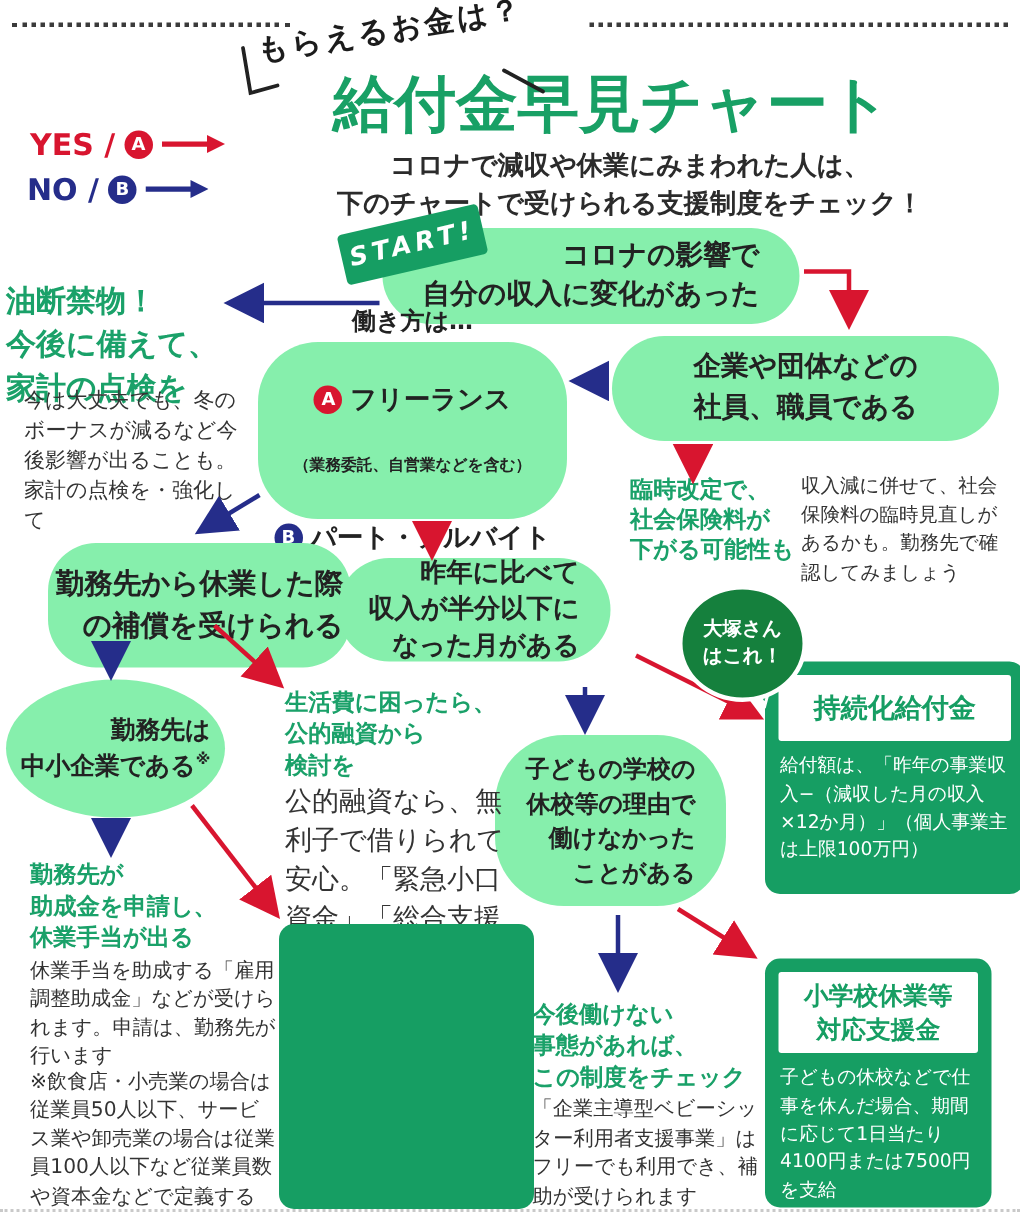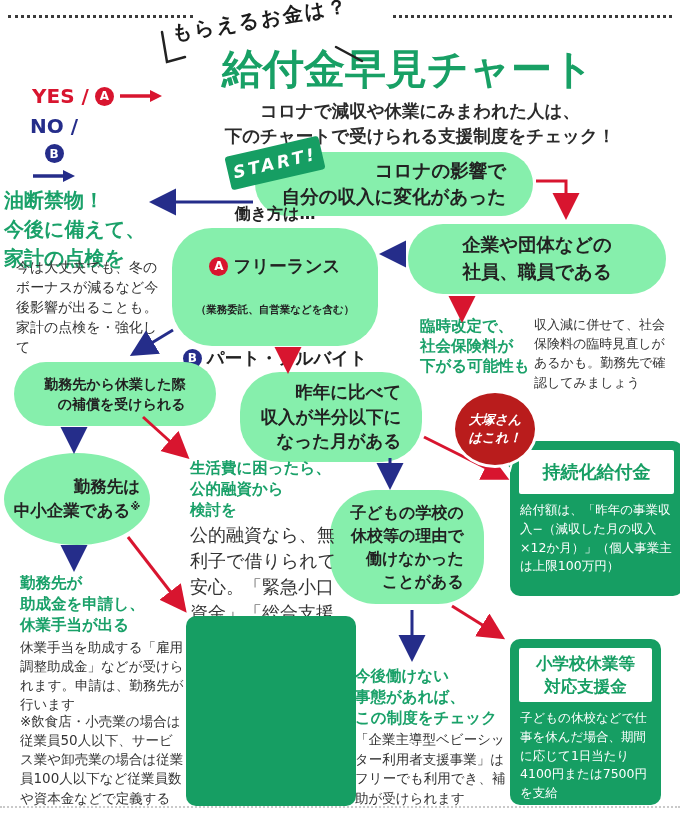--- a/index.html
+++ b/index.html
@@ -6,39 +6,39 @@
   .canvas{position:relative;width:680px;height:821px;background:#fff;overflow:hidden;
           font-family:"DejaVu Sans","Liberation Sans",sans-serif;color:#2b2b2b;}
   .abs{position:absolute;}
   .preline{white-space:pre-line;}
   .dotline{border-top:3px dotted #3b3b3b;height:0;}
   .tagline{left:174px;top:20px;font-size:20px;font-weight:600;letter-spacing:2px;color:#1c1c1c;
            transform:rotate(-9deg);transform-origin:left bottom;}
   .main-title{left:222px;top:42px;font-size:41px;font-weight:900;color:#18a065;letter-spacing:0px;}
   .subtitle{left:180px;top:99px;width:480px;text-align:center;font-size:17.5px;font-weight:700;
             line-height:1.45;color:#2b2b2b;}
-  .legend-row{display:flex;align-items:center;gap:6px;font-size:20px;font-weight:800;margin-left:12px;}
+  .legend-row{display:flex;align-items:center;gap:6px;font-size:20px;font-weight:800;}
   .legend-yes{left:20px;top:84px;color:#d8152f;}
-  .legend-no{left:18px;top:114px;color:#252d8a;flex-direction:column;}
+  .legend-no{left:18px;top:114px;color:#252d8a;}
   .circle-badge{display:inline-flex;align-items:center;justify-content:center;width:19px;height:19px;
                 border-radius:50%;color:#fff;font-size:12px;font-weight:800;}
   .badge-red{background:#d8152f;}
   .badge-blue{background:#252d8a;}
   .start-badge{left:227px;top:146px;width:96px;height:34px;background:#169e63;color:#fff;
                display:flex;align-items:center;justify-content:center;font-size:17px;font-weight:800;
                font-style:italic;letter-spacing:3px;transform:rotate(-13deg);z-index:4;border-radius:3px;}
   .ybox{background:#86efac;display:flex;flex-direction:column;align-items:center;justify-content:center;
         text-align:right;font-weight:800;color:#222;z-index:1;}
   .q1{left:255px;top:152px;width:278px;height:64px;border-radius:32px;font-size:18.5px;line-height:1.4;}
   .q2{left:408px;top:224px;width:258px;height:70px;border-radius:35px;font-size:18.5px;line-height:1.45;}
   .q3{left:172px;top:228px;width:206px;height:118px;border-radius:40px;font-size:16px;gap:24px;}
   .q3 .ab-row{display:flex;align-items:center;gap:5px;font-size:17.5px;margin-top:5px;}
   .q3 .small-note{font-size:10.5px;font-weight:600;margin-top:1px;}
-  .q4{left:14px;top:362px;width:202px;height:64px;border-radius:32px;font-size:14px;line-height:1.45;}
-  .q5{left:240px;top:372px;width:182px;height:90px;border-radius:40px;font-size:17.5px;line-height:1.4;}
+  .q4{left:32px;top:362px;width:202px;height:83px;border-radius:32px;font-size:19px;line-height:1.45;}
+  .q5{left:225px;top:372px;width:182px;height:69px;border-radius:40px;font-size:17.5px;line-height:1.4;}
   .q6{left:4px;top:453px;width:146px;height:92px;border-radius:50%;font-size:16.5px;line-height:1.45;}
   .q6 sup{font-size:10px;}
   .q7{left:330px;top:490px;width:154px;height:114px;border-radius:46px;font-size:16px;line-height:1.45;}
   .gtxt{color:#1aa169;font-weight:800;z-index:1;}
   .btxt{color:#333;font-weight:500;z-index:1;}
   .t1h{left:4px;top:186px;width:160px;font-size:20px;line-height:1.45;}
   .t1b{left:16px;top:258px;width:152px;font-size:14px;line-height:1.42;}
   .t2h{left:420px;top:316px;width:150px;font-size:15.5px;line-height:1.3;}
   .t2b{left:534px;top:315px;width:140px;font-size:13px;line-height:1.48;}
   .t3h{left:190px;top:458px;width:160px;font-size:15.5px;line-height:1.35;}
@@ -52,23 +52,23 @@
   .g1{left:510px;top:441px;width:173px;height:155px;}
   .g2{left:186px;top:616px;width:170px;height:190px;}
   .g3{left:510px;top:639px;width:151px;height:166px;}
   .plate{background:#fff;border-radius:2px;margin:9px 9px 7px 9px;display:flex;align-items:center;
          justify-content:center;text-align:center;color:#169e63;font-weight:800;}
   .g1 .plate{height:44px;font-size:18px;}
   .g2 .plate{height:78px;font-size:16.5px;line-height:1.4;}
   .g3 .plate{height:54px;font-size:16.5px;line-height:1.4;}
   .gbody{color:#fff;font-size:12.5px;line-height:1.5;padding:0 10px;font-weight:500;}
   .g2 .gbody{font-size:13px;padding:0 11px;}
-  .bubble{left:452px;top:390px;width:80px;height:72px;border-radius:50%;background:#b91c1c;
+  .bubble{left:452px;top:390px;width:80px;height:72px;border-radius:50%;background:#15803d;
           border:3px solid #fff;color:#fff;display:flex;align-items:center;justify-content:center;
-          text-align:center;font-size:13px;font-weight:800;line-height:1.35;z-index:7;font-style:italic;}
+          text-align:center;font-size:13px;font-weight:800;line-height:1.35;z-index:7;}
   .arrow-layer{left:0;top:0;z-index:6;pointer-events:none;}
   .decor-layer{left:155px;top:26px;z-index:1;pointer-events:none;}
   .bottom-dots{left:0;top:806px;width:680px;border-top:2px dotted #c9c9c9;height:0;z-index:0;}
 </style>
 </head>
 <body>
 
 <div class="canvas">
 
   <div class="abs dotline" style="left:8px;top:15px;width:185px;"></div>

